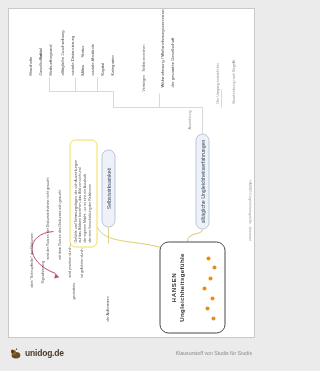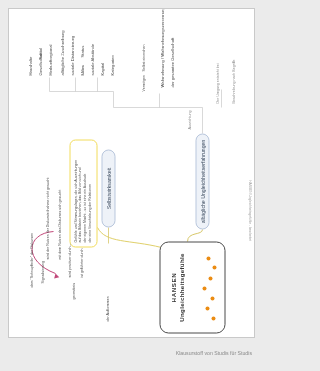--- a/index.html
+++ b/index.html
@@ -203,14 +203,26 @@
     <span class="lbl small gray" style="left:210px;top:178px;">Ausrichtung</span>
     <span class="lbl small gray" style="left:236px;top:206px;">Der Umgang entsteht bei</span>
     <span class="lbl small gray" style="left:236px;top:222px;">Beschreibung nach Begriffe</span>
 
   </div>
 
   <div id="sideid">HANSEN Ungleichheitsgefühle - bearbeitet</div>
 </div>
 
 <div id="footer">
+  <div id="logo">
+    <span class="dog">
+      <svg viewBox="0 0 24 24" width="13" height="13">
+        <ellipse cx="11" cy="15" rx="8" ry="6" fill="#6b4a22"></ellipse>
+        <ellipse cx="7" cy="10" rx="4" ry="5" fill="#8a6434"></ellipse>
+        <ellipse cx="4" cy="8" rx="2" ry="3.4" fill="#4e3416"></ellipse>
+        <circle cx="6" cy="9" r="1" fill="#2b1c0a"></circle>
+        <path d="M12 2 l1.4 3 l-2.8 0 z" fill="#2b1c0a"></path>
+      </svg>
+    </span>
+    <span class="wordmark">unidog.de</span>
+  </div>
   <div id="tagline">Klausurstoff von Studis für Studis</div>
 </div>
 
 </body></html>

